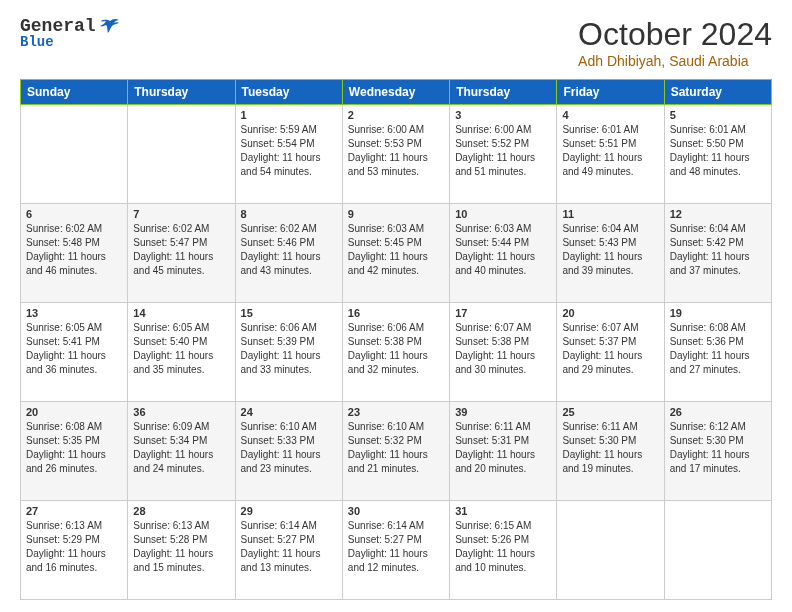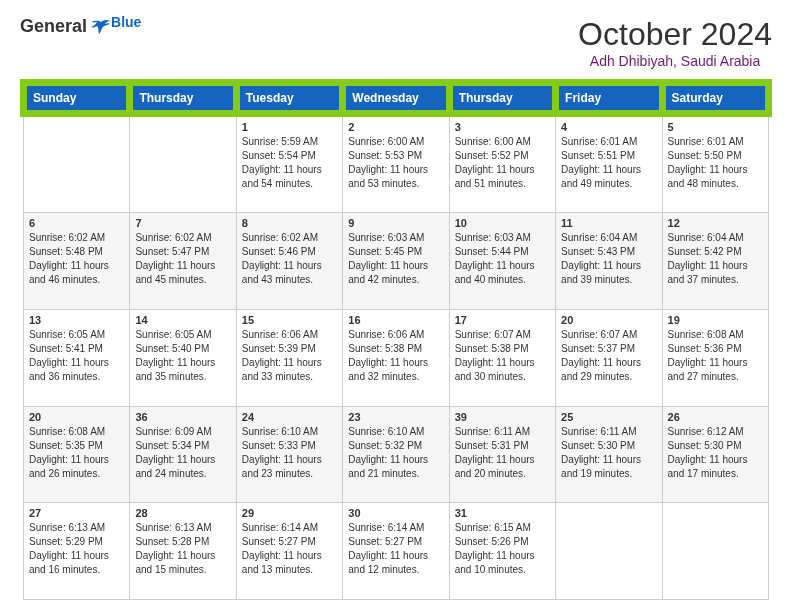--- a/index.html
+++ b/index.html
@@ -18,49 +18,51 @@
       flex-direction: column;
     }
     .header {
       display: flex;
       justify-content: space-between;
       align-items: flex-start;
       margin-bottom: 10px;
     }
     .logo {
       display: flex;
+      flex-direction: column;
       align-items: flex-start;
+      font-family: Liberation Mono, monospace;
     }
     .logo-general { color: #333; }
     .logo-blue { color: #1565c0; }
     .title-block {
-      text-align: center;
+      text-align: left;
     }
     .month-title {
       font-size: 32px;
       font-weight: normal;
       color: #333;
     }
     .location {
       font-size: 14px;
-      color: #701a75;
+      color: #a16207;
     }
     .calendar-table {
       width: 100%;
       border-collapse: collapse;
       flex: 1;
     }
     .calendar-table th {
       background-color: #1565c0;
       color: #fff;
       text-align: left;
       padding: 5px 6px;
       font-size: 12px;
       font-weight: bold;
-      border: 7px solid #84cc16;
+      border: 1px solid #84cc16;
     }
     .calendar-table td {
       border: 1px solid #ccc;
       vertical-align: top;
       padding: 4px 5px;
       font-size: 9.5px;
       color: #333;
       width: calc(100% / 7);
       height: 80px;
     }

